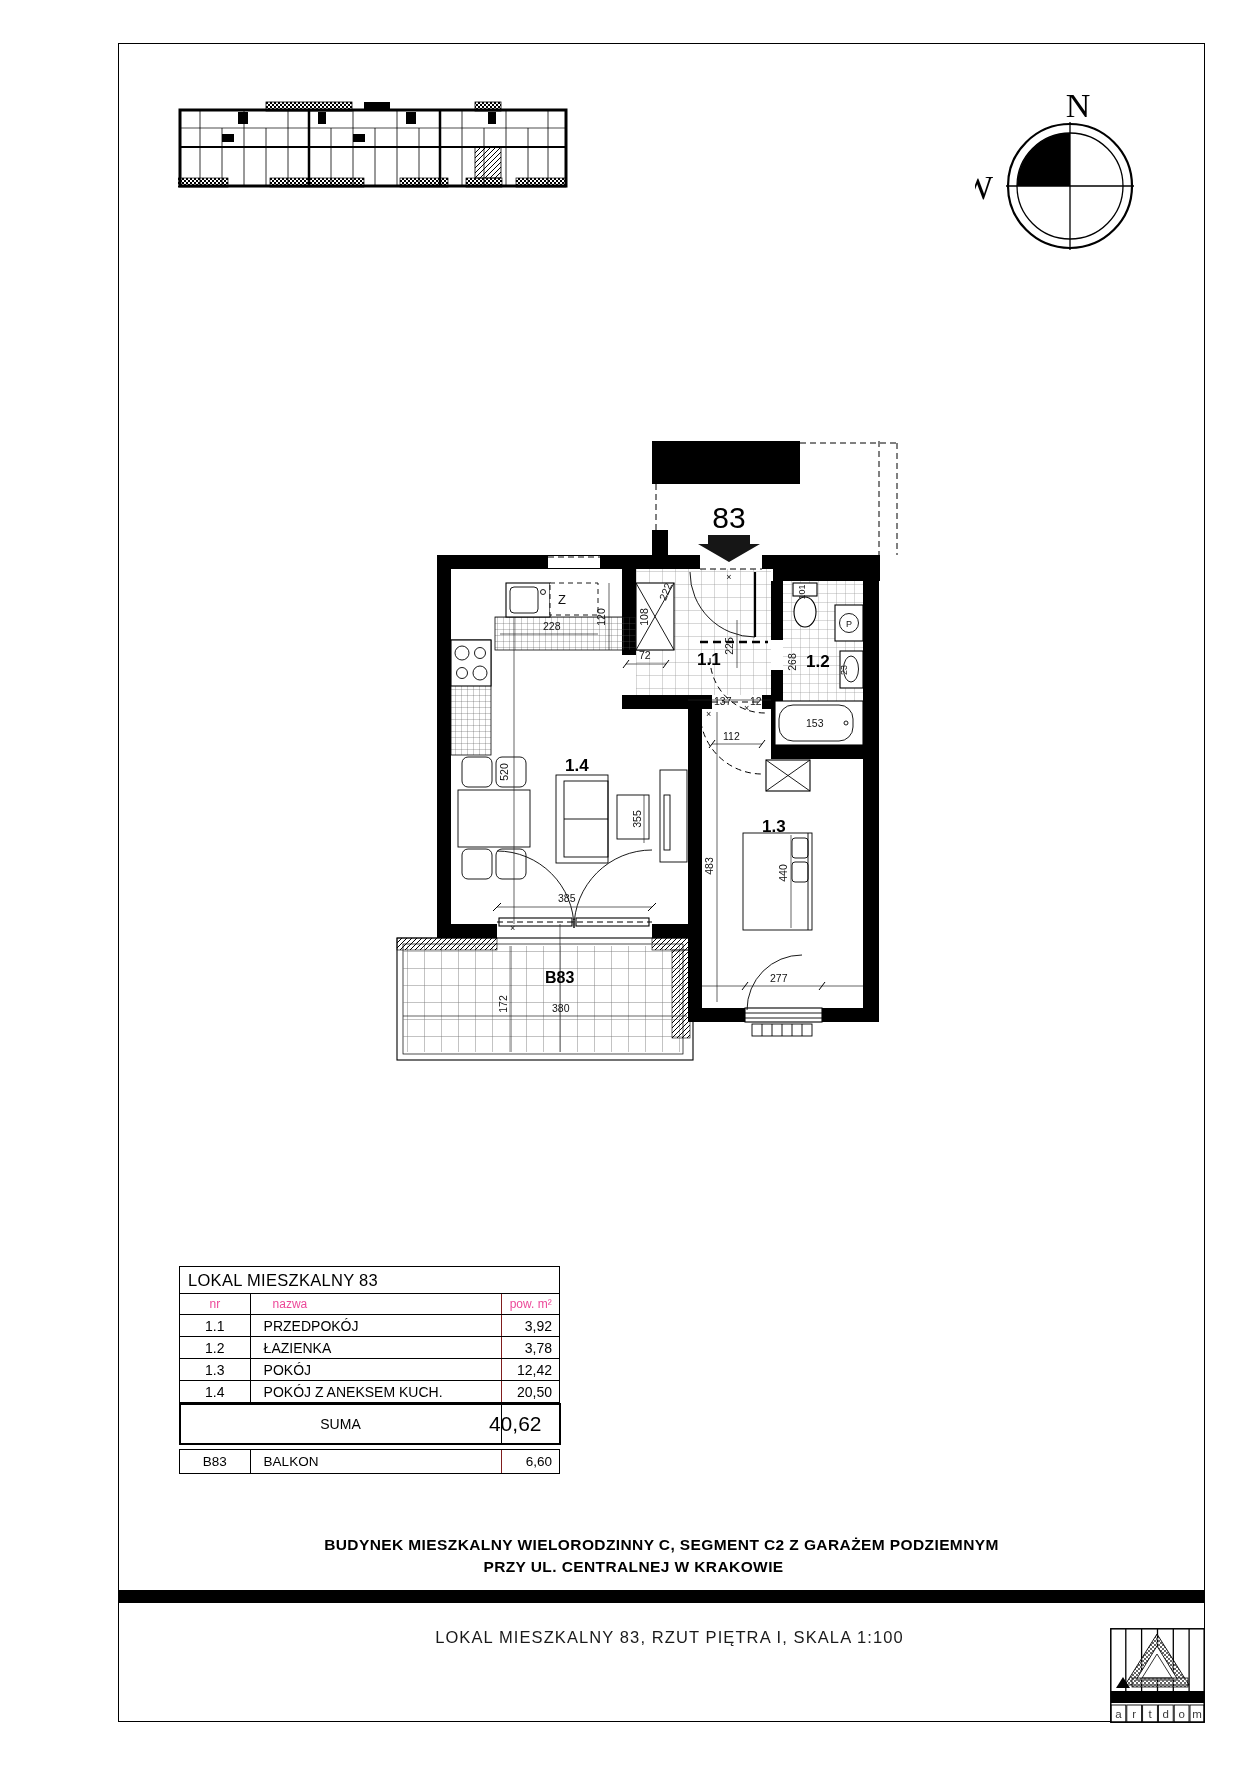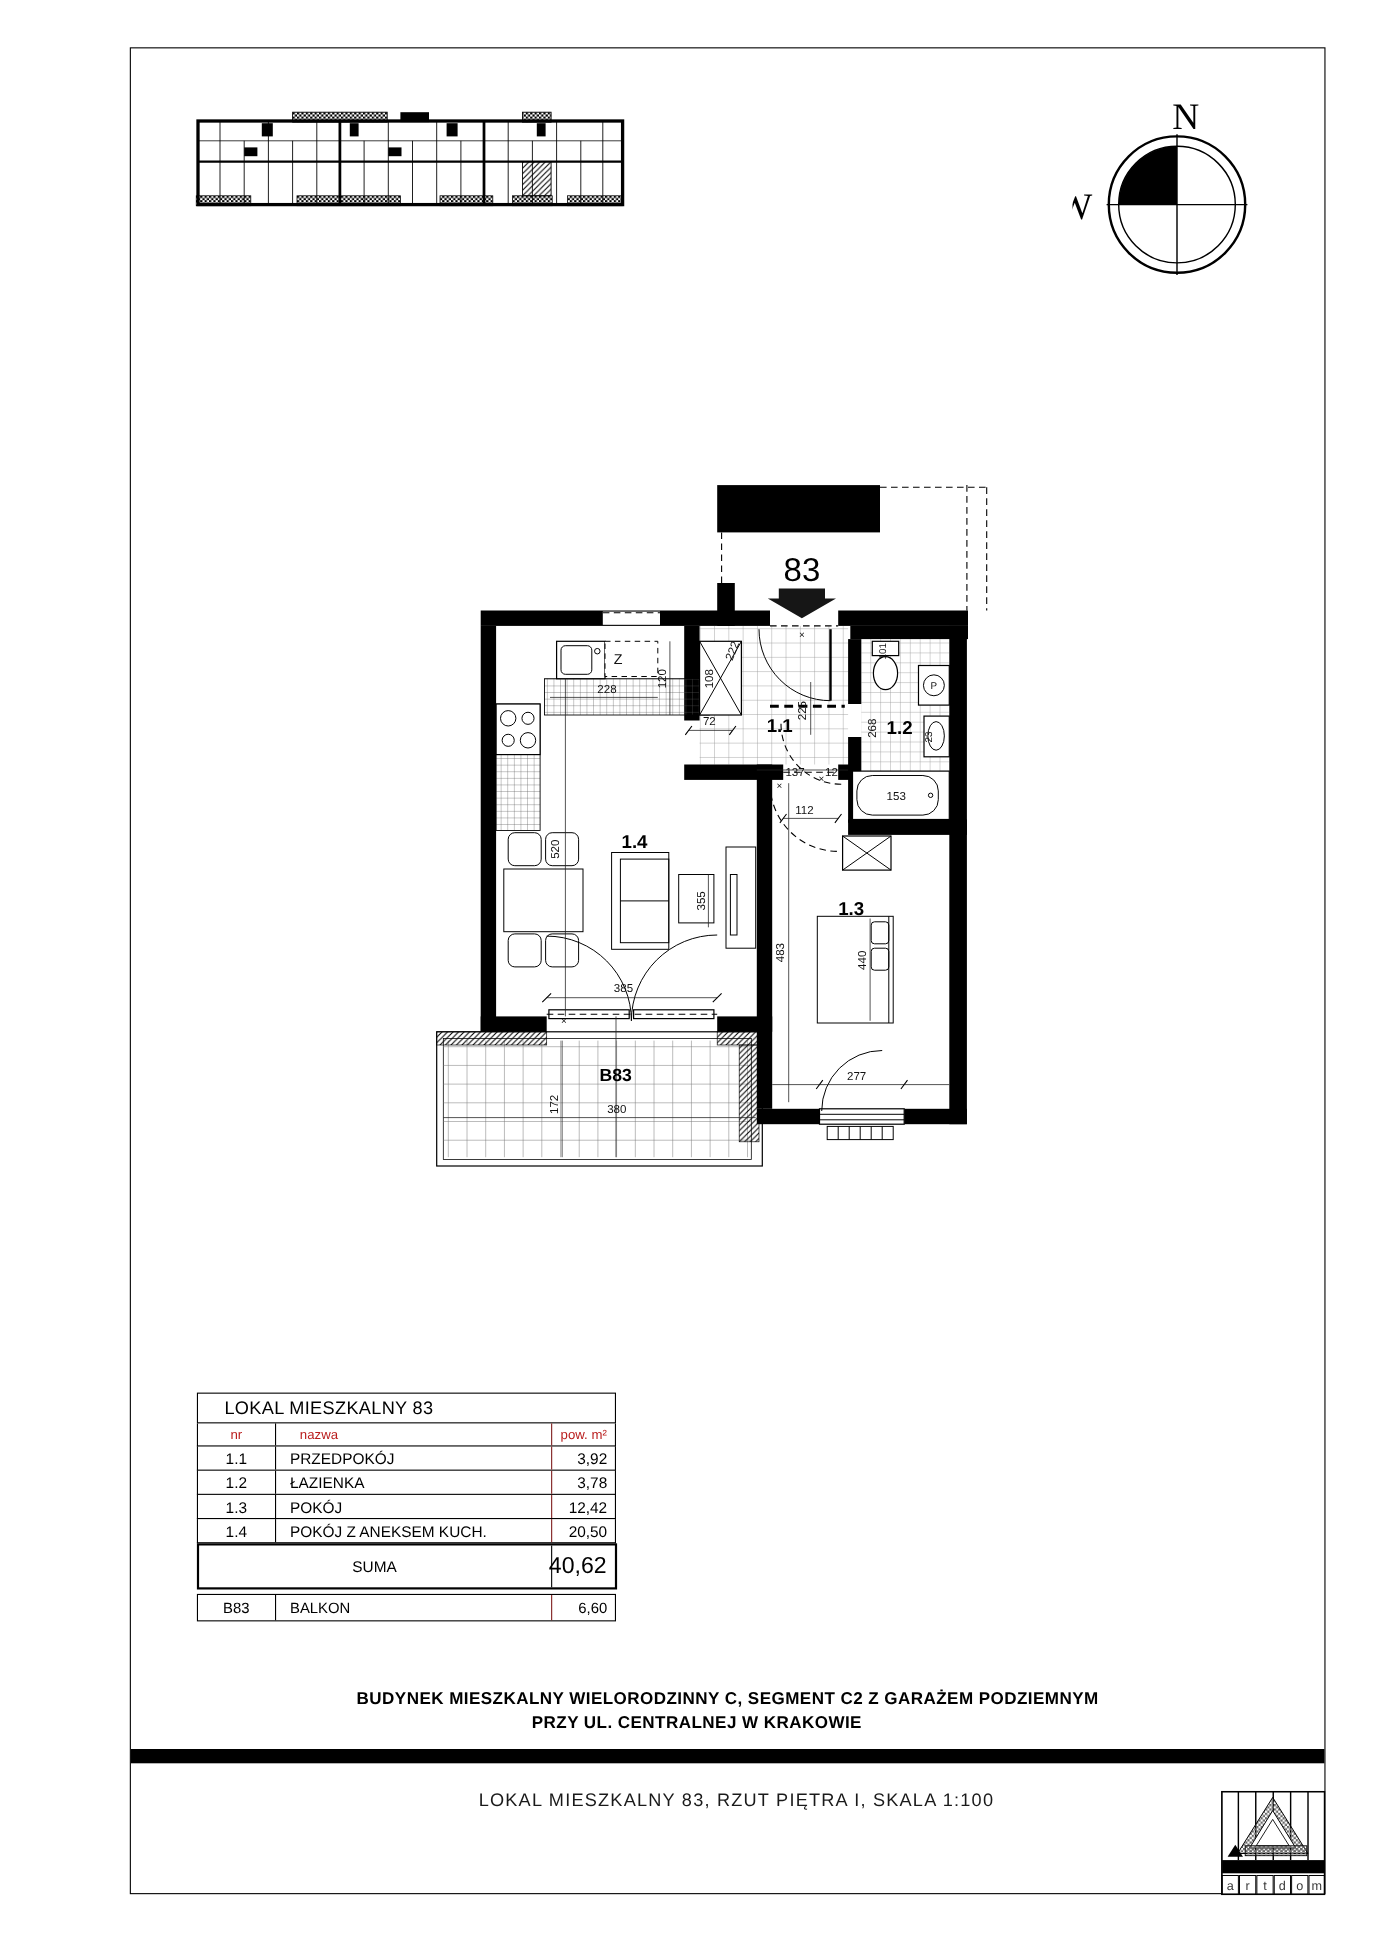--- a/index.html
+++ b/index.html
@@ -16,31 +16,31 @@
   .tk{stroke:#000;stroke-width:1;}
   .dash{stroke:#000;stroke-width:1;stroke-dasharray:6 4;fill:none;}
   .bdash{stroke:#000;stroke-width:2.6;stroke-dasharray:8 5;fill:none;}
   .fx{fill:#fff;stroke:#000;stroke-width:1.1;}
   .fxt{fill:none;stroke:#000;stroke-width:.9;}
   .compass-text{font-family:"Liberation Serif",serif;font-size:34px;fill:#000;}
   
   .tbl{position:absolute;left:179px;top:1266px;width:381px;font-size:14px;}
   .tbl *{box-sizing:border-box;}
   .trow{display:flex;border-left:1.5px solid #000;border-right:1.5px solid #000;border-bottom:1px solid #000;}
-  .t-title{border-top:1.5px solid #000;height:28px;align-items:center;padding-left:24px;
+  .t-title{border-top:1.5px solid #000;height:28px;align-items:center;padding-left:8px;
            font-size:16.5px;letter-spacing:.3px;}
-  .t-head{height:21px;font-size:12px;color:#b91c1c;}
+  .t-head{height:21px;font-size:12px;color:#ec4899;}
   .t-r{height:22px;}
   .c1{width:71px;display:flex;align-items:center;justify-content:center;border-right:1px solid #000;}
   .c2{width:253px;display:flex;align-items:center;padding-left:13px;border-right:1px solid #7f1d1d;}
   .c3{width:57px;display:flex;align-items:center;justify-content:flex-end;padding-right:7px;}
   .c3h{justify-content:center;padding-right:0;}
   .t-suma{height:42px;border:2px solid #000;margin-left:-0.5px;margin-right:-0.5px;}
   .t-suma .cs{width:324px;display:flex;align-items:center;justify-content:center;font-size:14px;border-right:1px solid #000;}
-  .t-suma .cv{width:57px;display:flex;align-items:center;justify-content:flex-end;padding-right:7px;font-size:21px;}
+  .t-suma .cv{width:57px;display:flex;align-items:center;justify-content:flex-end;padding-right:17px;font-size:21px;}
   .t-balkon{margin-top:4px;border-top:1px solid #000;height:25px;font-size:13.5px;}
   
   .foot1{position:absolute;left:118px;top:1536px;width:1087px;text-align:center;
          font-size:15.5px;font-weight:bold;letter-spacing:.4px;}
   .foot2{position:absolute;left:118px;top:1558px;width:1031px;text-align:center;
          font-size:15.5px;font-weight:bold;letter-spacing:.4px;}
   .bar{position:absolute;left:119px;top:1590px;width:1085px;height:13px;background:#000;}
   .bline{position:absolute;left:126px;top:1628px;width:1087px;text-align:center;
          font-size:16.5px;letter-spacing:1.1px;color:#1a1a1a;}
 </style>

